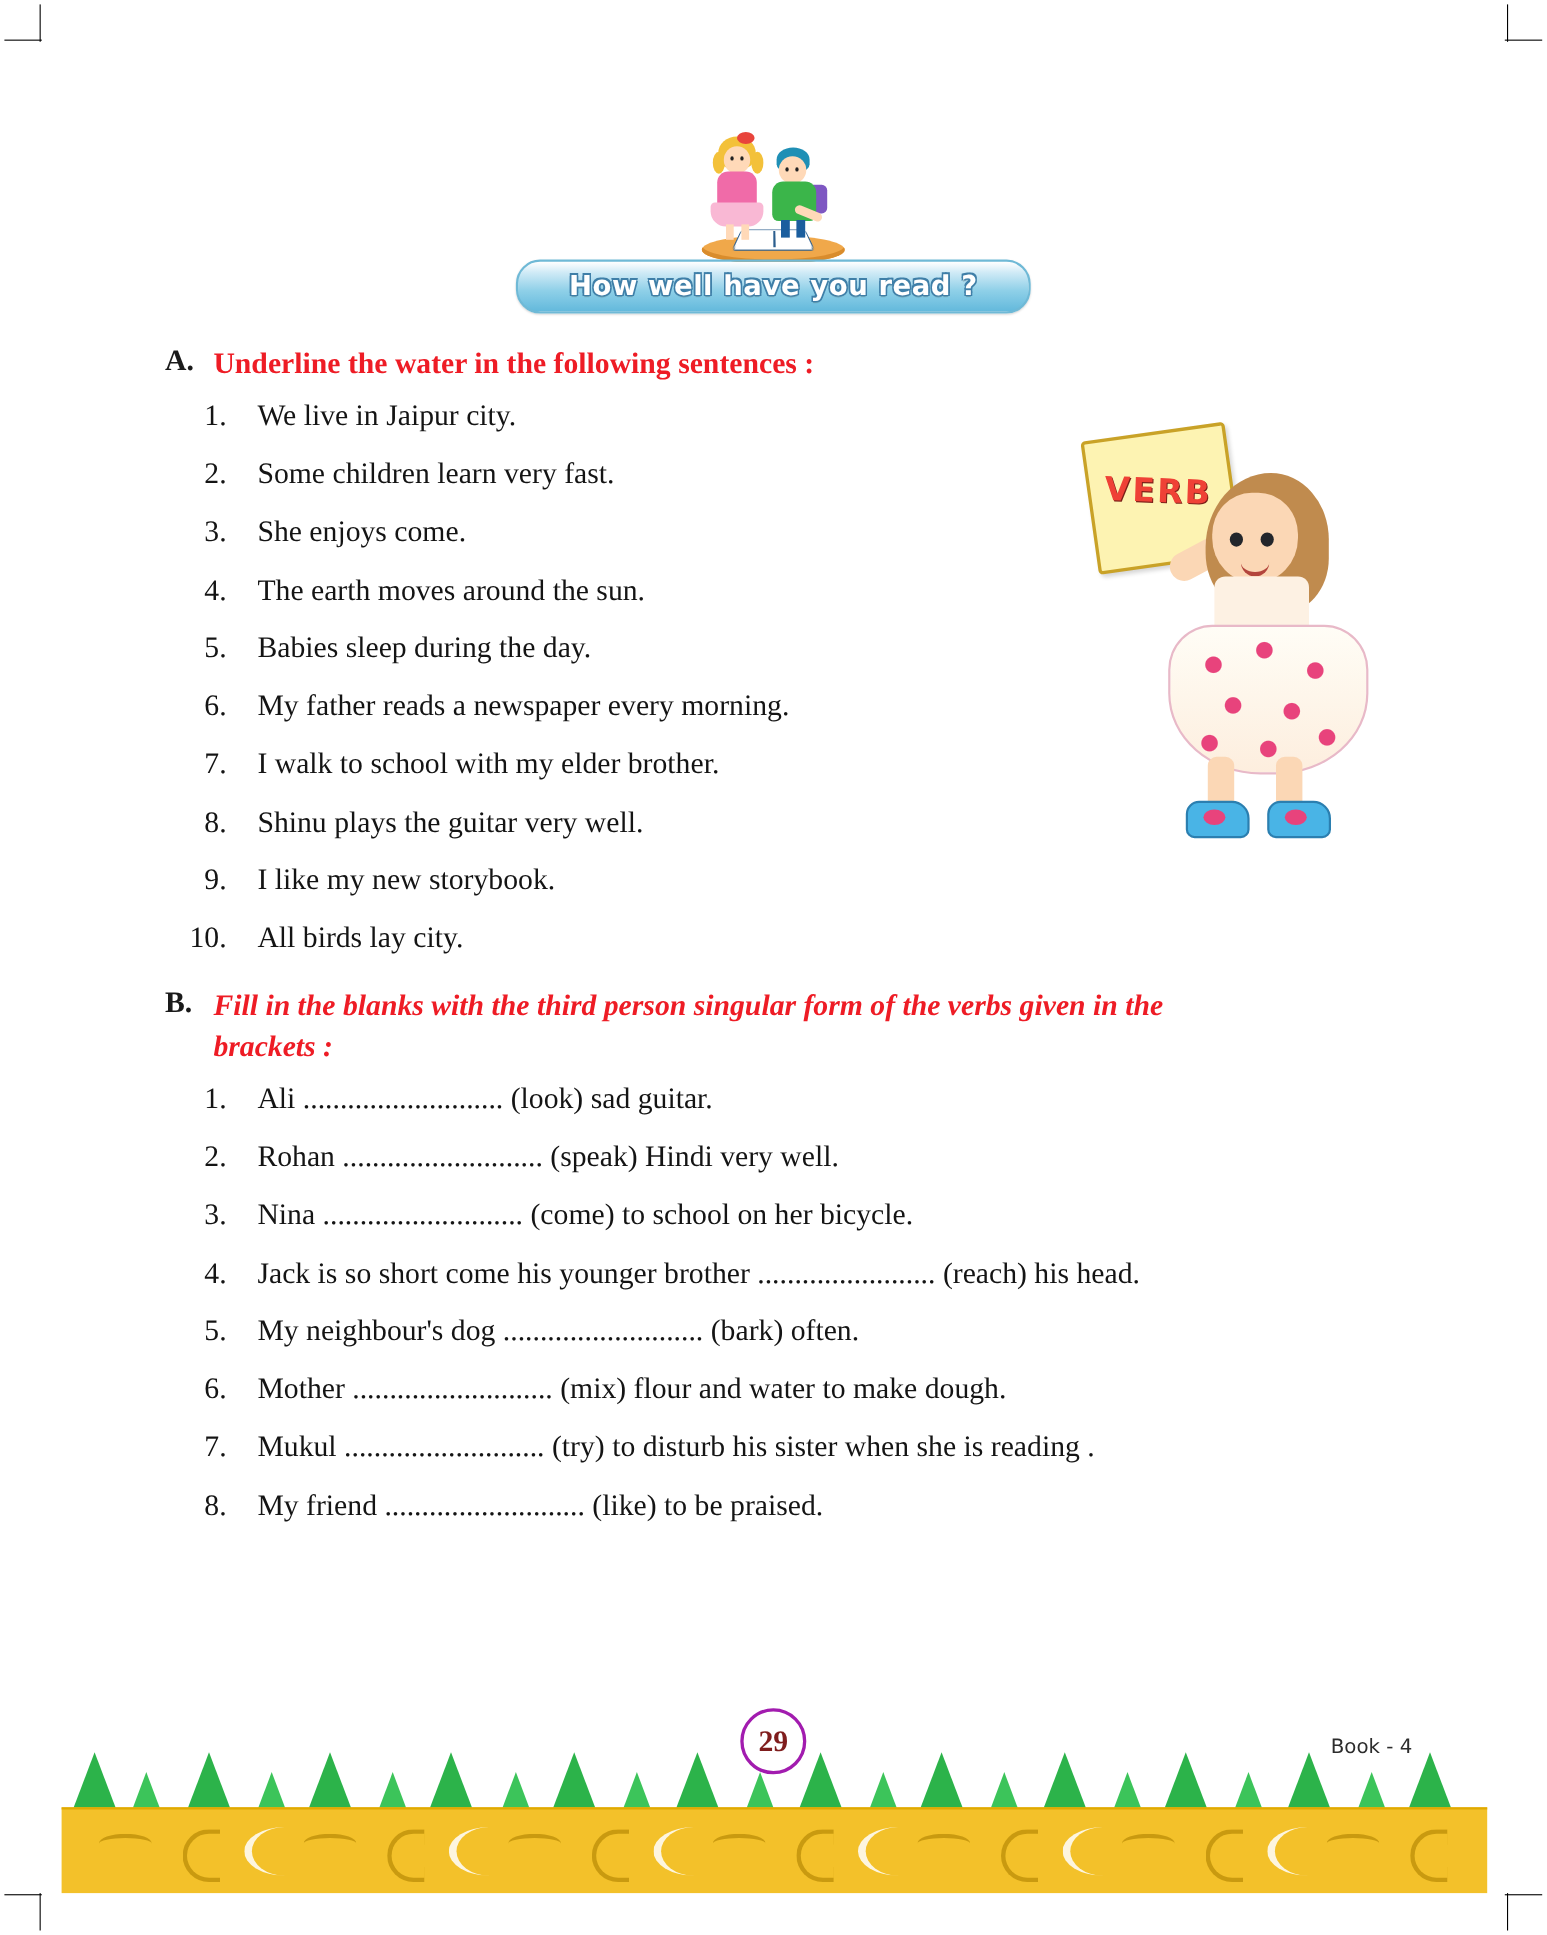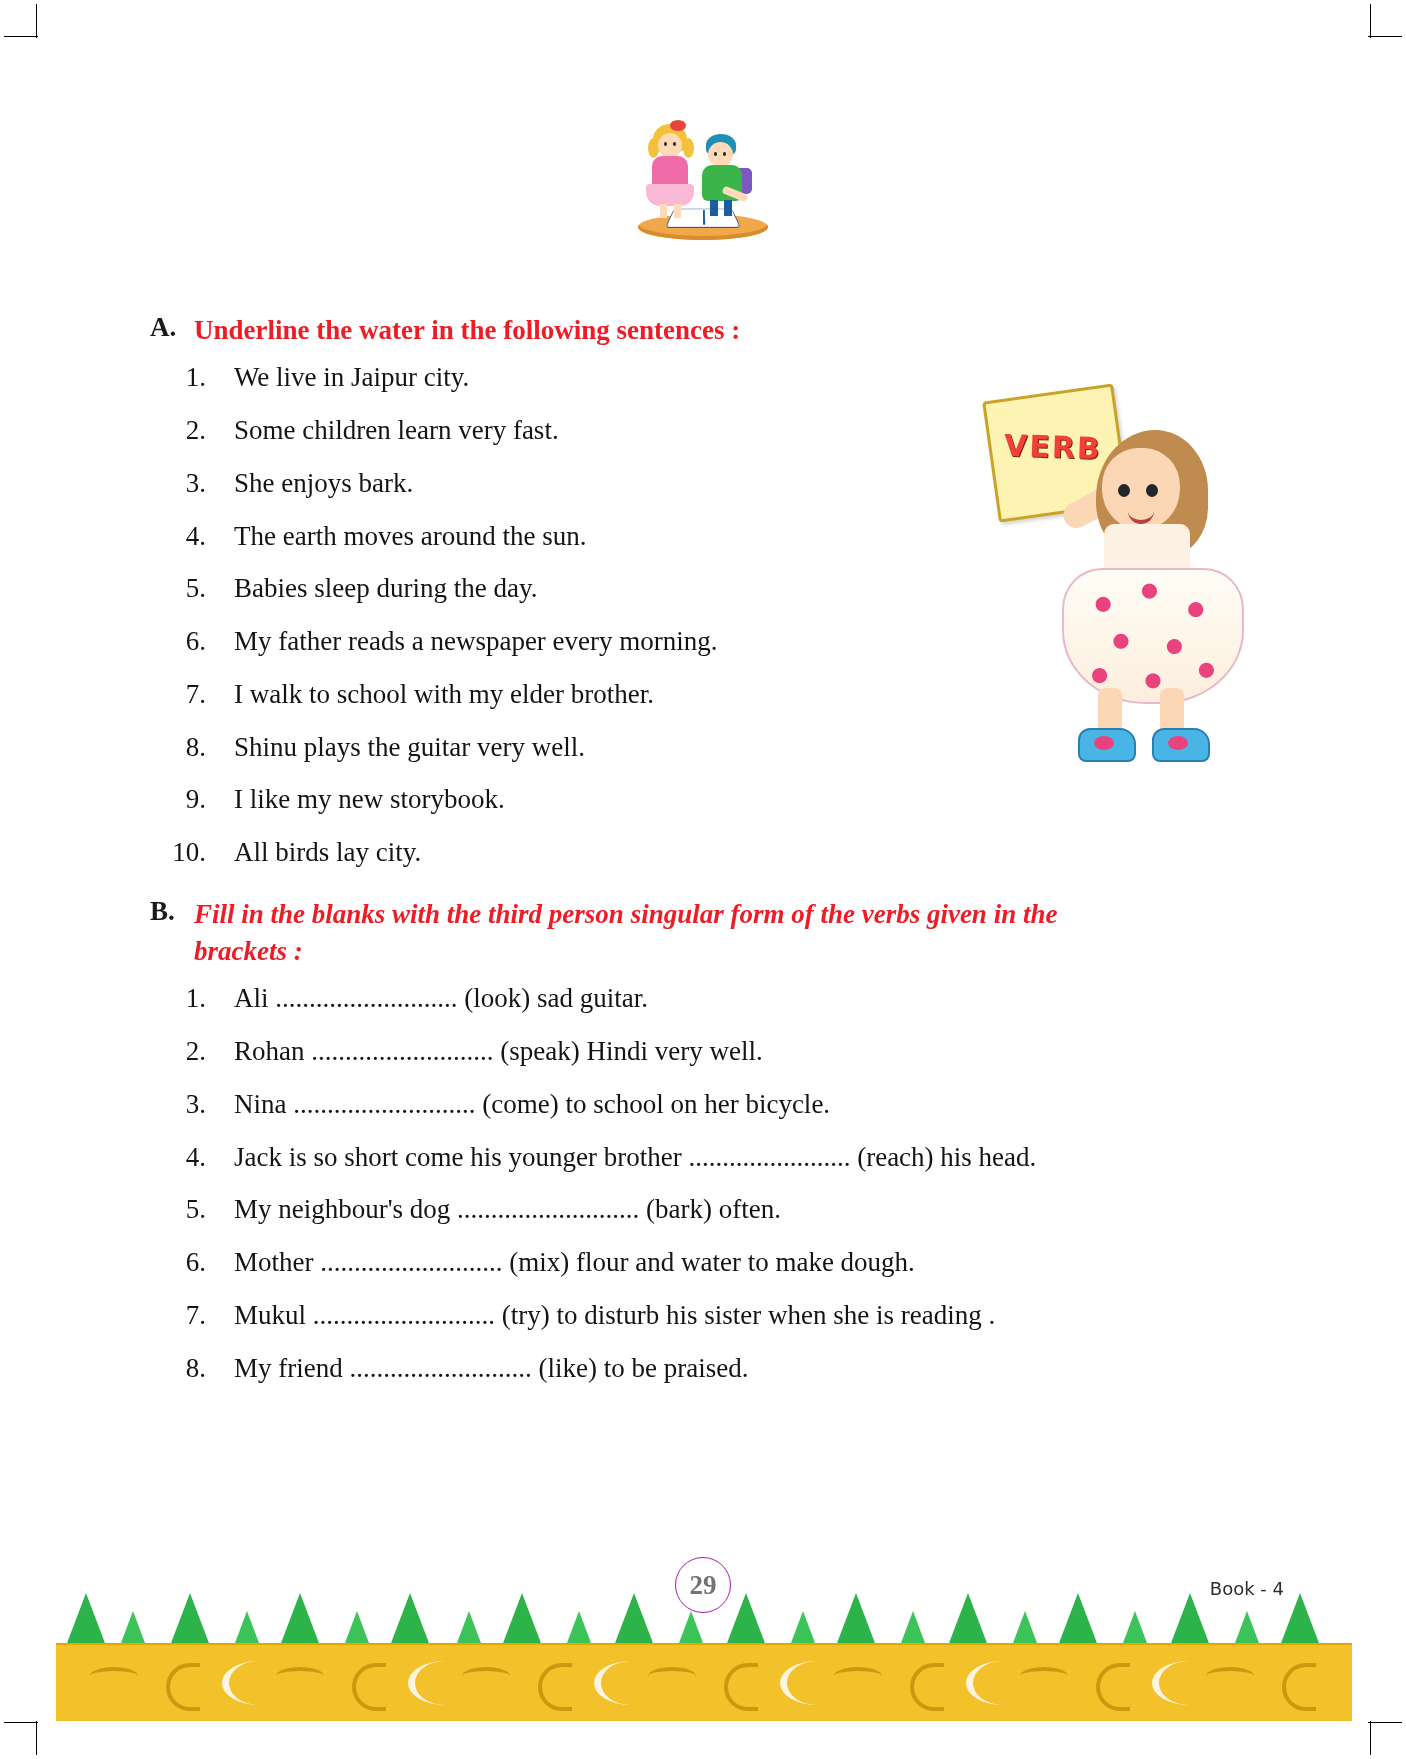--- a/index.html
+++ b/index.html
@@ -369,22 +369,22 @@
   }
   .page-num {
     position: absolute;
     left: 50%;
     transform: translateX(-50%);
     bottom: 108px;
     width: 54px;
     height: 54px;
     border-radius: 50%;
     background: #ffffff;
-    border: 1px solid #a21caf;
-    color: #737373;
+    border: 3px solid #a21caf;
+    color: #7f1d1d;
     font-family: "Liberation Serif", serif;
     font-size: 27px;
     font-weight: bold;
     display: flex;
     align-items: center;
     justify-content: center;
   }
   .book-label {
     position: absolute;
     right: 122px;
@@ -430,20 +430,23 @@
         <div class="hair"></div>
         <div class="face"></div>
           <div class="eye1"></div>
           <div class="eye2"></div>
         <div class="shirt"></div>
         <div class="arm"></div>
         <div class="leg1"></div>
           <div class="leg2"></div>
       </div>
     </div>
+    <div class="banner">
+      <span class="banner-text">How well have you read ?</span>
+    </div>
   </div>
 
   <div class="verb-girl">
     <div class="vg-sign">
       <span>VERB</span>
     </div>
     <div class="vg-arm"></div>
     <div class="vg-hair"></div>
     <div class="vg-face"></div>
     <div class="vg-eye1"></div>
@@ -468,21 +471,21 @@
         <li>
           <span class="num">1.</span>
           <span class="txt">We live in Jaipur city.</span>
         </li>
         <li>
           <span class="num">2.</span>
           <span class="txt">Some children learn very fast.</span>
         </li>
         <li>
           <span class="num">3.</span>
-          <span class="txt">She enjoys bark.</span>
+          <span class="txt">She enjoys come.</span>
         </li>
         <li>
           <span class="num">4.</span>
           <span class="txt">The earth moves around the sun.</span>
         </li>
         <li>
           <span class="num">5.</span>
           <span class="txt">Babies sleep during the day.</span>
         </li>
         <li>

